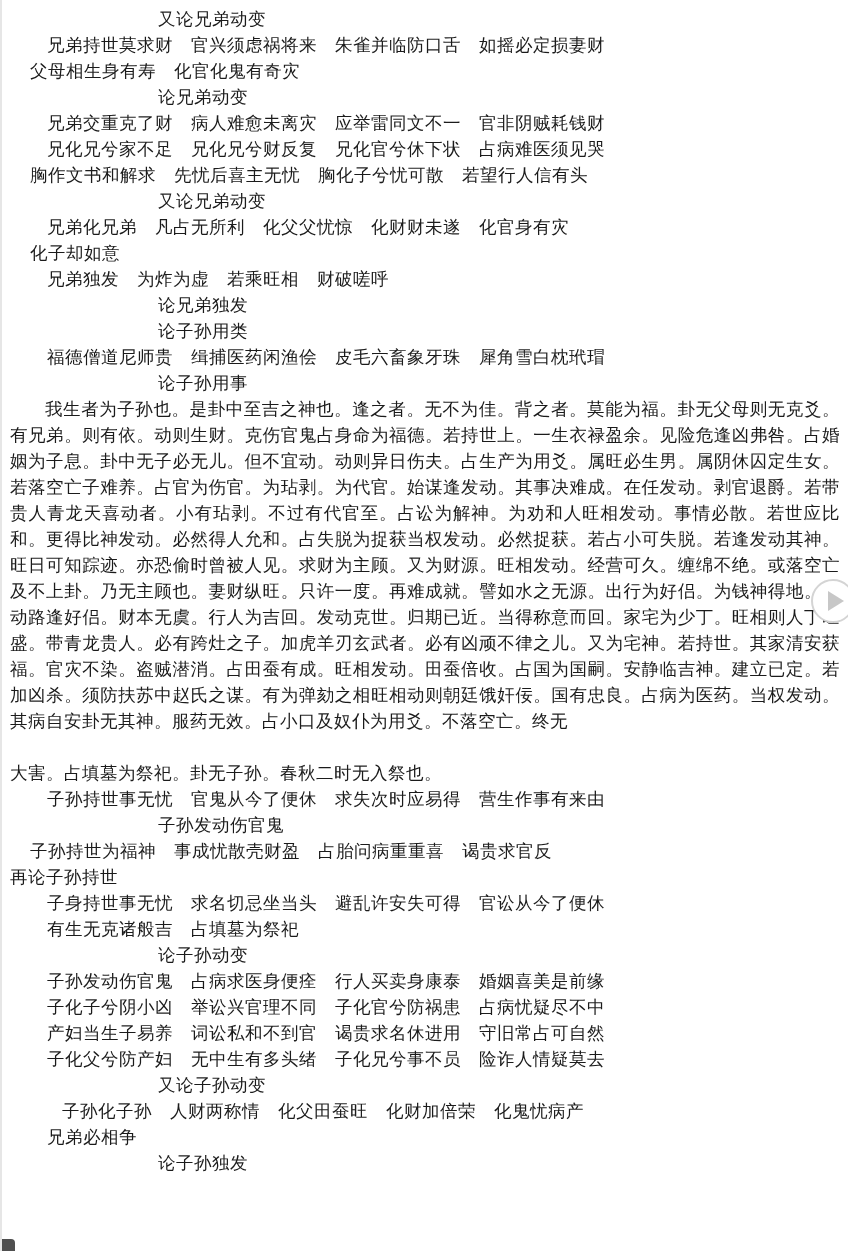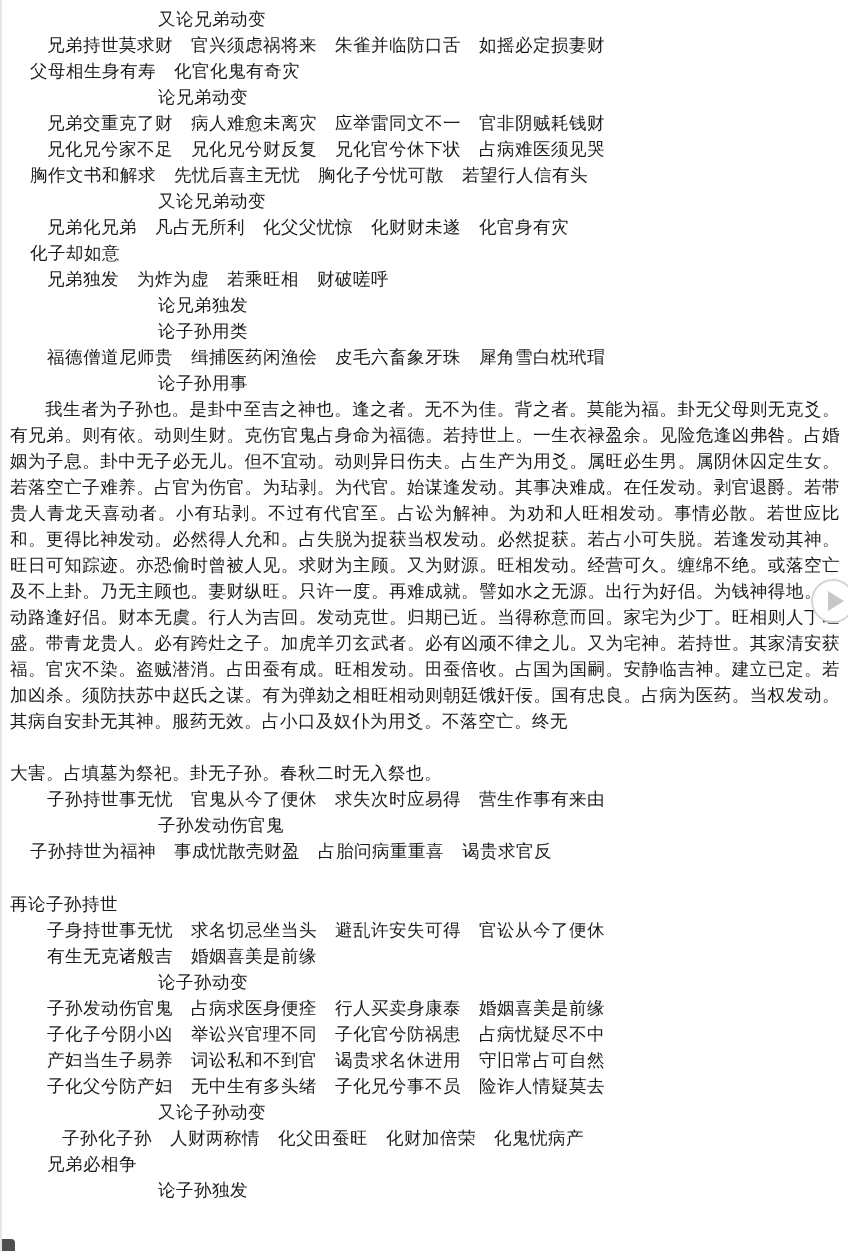--- a/index.html
+++ b/index.html
@@ -22,21 +22,21 @@
     font-size: 17.5px;
     line-height: 26px;
     color: #1b1b1b;
     letter-spacing: 0.5px;
   }
   .line { white-space: pre-wrap; }
   .l-header { padding-left: 148px; }
   .l-v1     { padding-left: 37px; }
   .l-v2     { padding-left: 20px; }
   .l-deep   { padding-left: 52px; }
-  .l-flush  { padding-left: 0; margin-top: 27px; }
+  .l-flush  { padding-left: 0; }
   .l-prose  {
     text-align: justify;
     text-indent: 2em;
     min-height: 364px;
   }
   .l-prose-cont { text-align: left; }
   .next-btn {
     position: absolute;
     top: 578px; right: -8px;
     width: 46px; height: 46px;
@@ -73,21 +73,21 @@
       <div class="line l-header">论子孙用类</div>
       <div class="line l-v1">福德僧道尼师贵　缉捕医药闲渔侩　皮毛六畜象牙珠　犀角雪白枕玳瑁</div>
       <div class="line l-header">论子孙用事</div>
       <div class="line l-prose">我生者为子孙也。是卦中至吉之神也。逢之者。无不为佳。背之者。莫能为福。卦无父母则无克爻。有兄弟。则有依。动则生财。克伤官鬼占身命为福德。若持世上。一生衣禄盈余。见险危逢凶弗咎。占婚姻为子息。卦中无子必无儿。但不宜动。动则异日伤夫。占生产为用爻。属旺必生男。属阴休囚定生女。若落空亡子难养。占官为伤官。为玷剥。为代官。始谋逢发动。其事决难成。在任发动。剥官退爵。若带贵人青龙天喜动者。小有玷剥。不过有代官至。占讼为解神。为劝和人旺相发动。事情必散。若世应比和。更得比神发动。必然得人允和。占失脱为捉获当权发动。必然捉获。若占小可失脱。若逢发动其神。旺日可知踪迹。亦恐偷时曾被人见。求财为主顾。又为财源。旺相发动。经营可久。缠绵不绝。或落空亡及不上卦。乃无主顾也。妻财纵旺。只许一度。再难成就。譬如水之无源。出行为好侣。为钱神得地。发动路逢好侣。财本无虞。行人为吉回。发动克世。归期已近。当得称意而回。家宅为少丁。旺相则人丁旺盛。带青龙贵人。必有跨灶之子。加虎羊刃玄武者。必有凶顽不律之儿。又为宅神。若持世。其家清安获福。官灾不染。盗贼潜消。占田蚕有成。旺相发动。田蚕倍收。占国为国嗣。安静临吉神。建立已定。若加凶杀。须防扶苏中赵氏之谋。有为弹劾之相旺相动则朝廷饿奸佞。国有忠良。占病为医药。当权发动。其病自安卦无其神。服药无效。占小口及奴仆为用爻。不落空亡。终无</div>
       <div class="line l-prose-cont">大害。占填墓为祭祀。卦无子孙。春秋二时无入祭也。</div>
       <div class="line l-v1">子孙持世事无忧　官鬼从今了便休　求失次时应易得　营生作事有来由</div>
       <div class="line l-header">子孙发动伤官鬼</div>
       <div class="line l-v2">子孙持世为福神　事成忧散壳财盈　占胎问病重重喜　谒贵求官反</div>
       <div class="line l-flush">再论子孙持世</div>
       <div class="line l-v1">子身持世事无忧　求名切忌坐当头　避乱许安失可得　官讼从今了便休</div>
-      <div class="line l-v1">有生无克诸般吉　婚姻喜美是前缘</div>
+      <div class="line l-v1">有生无克诸般吉　占填墓为祭祀</div>
       <div class="line l-header">论子孙动变</div>
       <div class="line l-v1">子孙发动伤官鬼　占病求医身便痊　行人买卖身康泰　婚姻喜美是前缘</div>
       <div class="line l-v1">子化子兮阴小凶　举讼兴官理不同　子化官兮防祸患　占病忧疑尽不中</div>
       <div class="line l-v1">产妇当生子易养　词讼私和不到官　谒贵求名休进用　守旧常占可自然</div>
       <div class="line l-v1">子化父兮防产妇　无中生有多头绪　子化兄兮事不员　险诈人情疑莫去</div>
       <div class="line l-header">又论子孙动变</div>
       <div class="line l-deep">子孙化子孙　人财两称情　化父田蚕旺　化财加倍荣　化鬼忧病产</div>
       <div class="line l-v1">兄弟必相争</div>
       <div class="line l-header">论子孙独发</div>
     </div>

